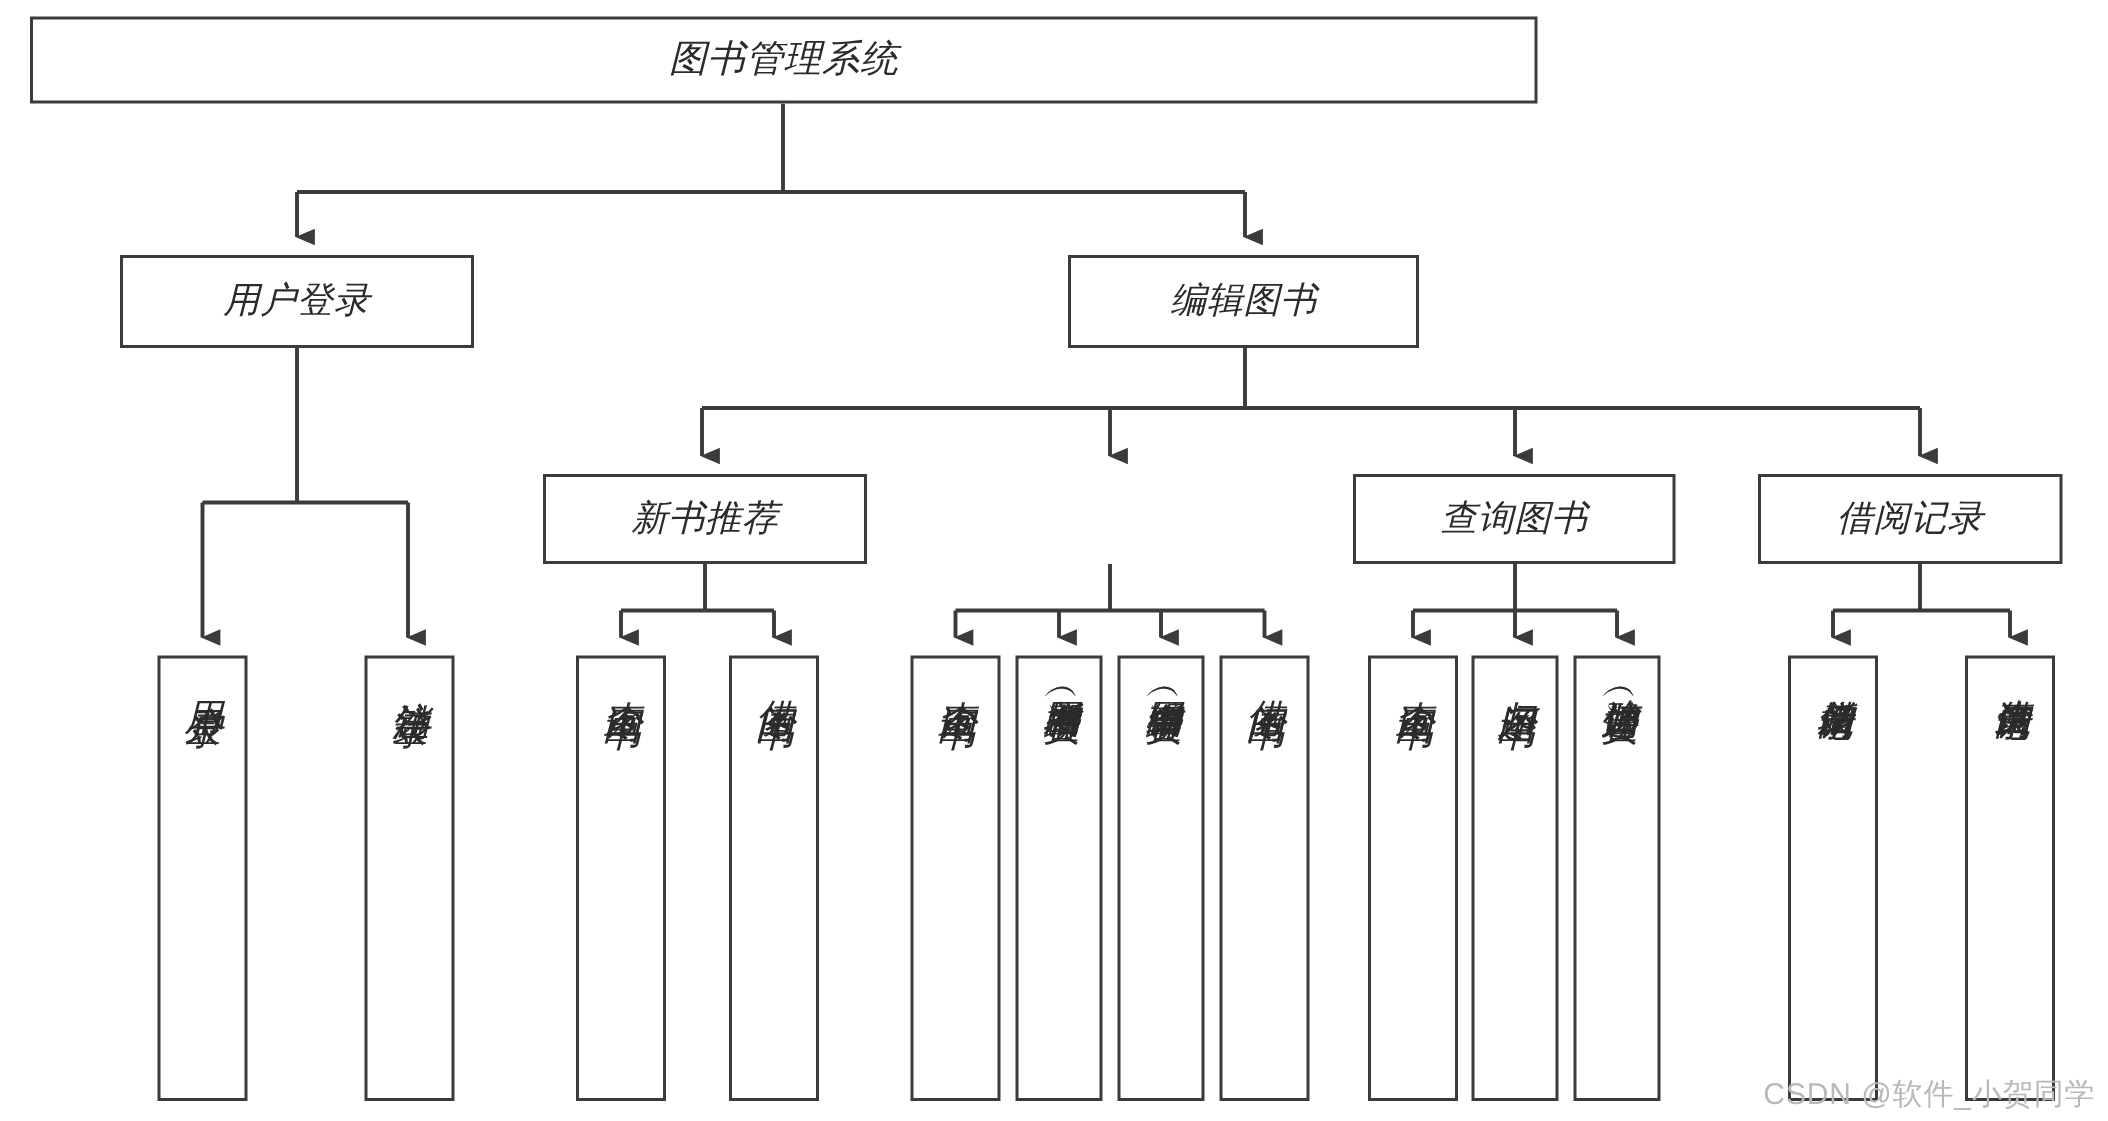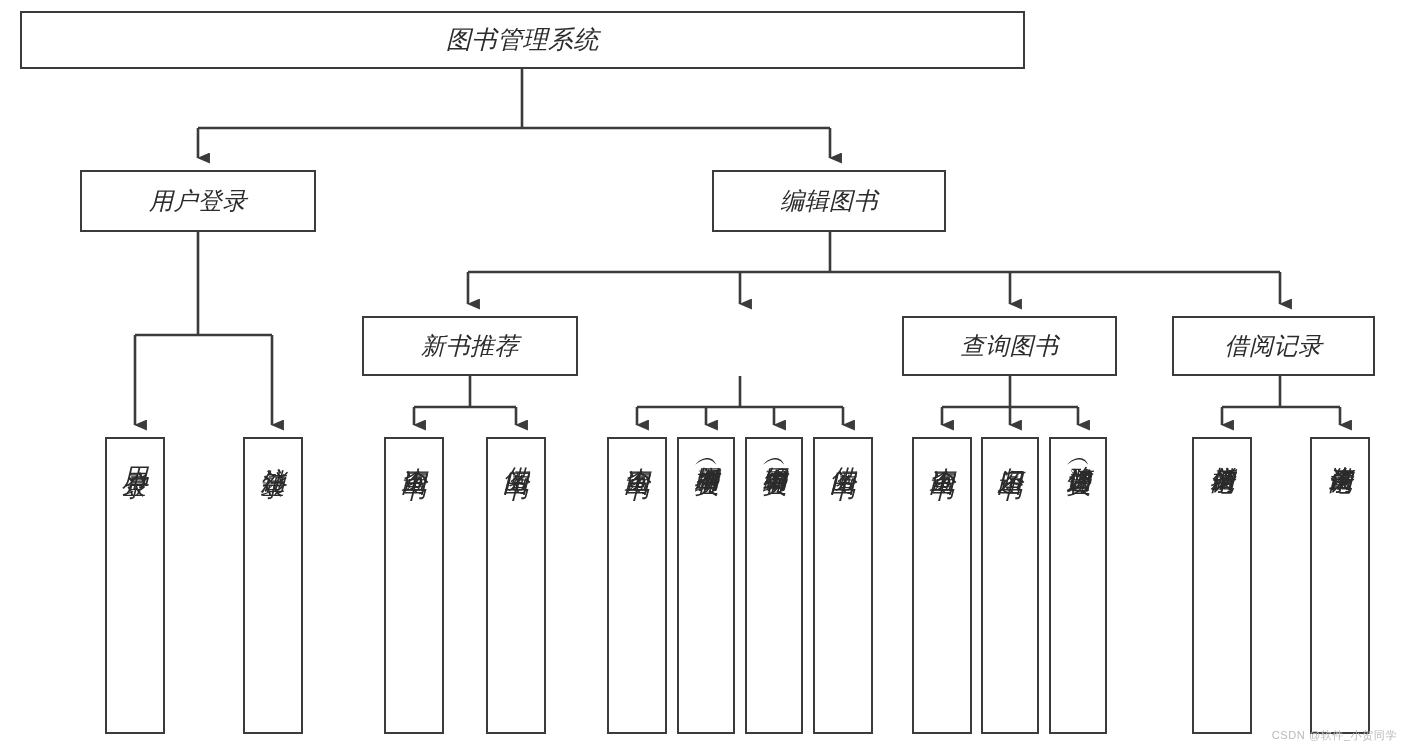--- a/index.html
+++ b/index.html
@@ -61,21 +61,21 @@
     font-size: 25px;
     line-height: 1.04;
     letter-spacing: 3px;
     white-space: pre;
   }
   .node.leaf.tall .node-label { font-size: 24px; letter-spacing: 1px; }
   .watermark {
     position: absolute;
     right: 8px;
     bottom: 4px;
-    font-size: 11px;
+    font-size: 20px;
     color: #b9b9b9;
     letter-spacing: 0.6px;
     z-index: 5;
     white-space: nowrap;
   }
 </style>
 </head>
 <body>
 
 <div id="canvas">

